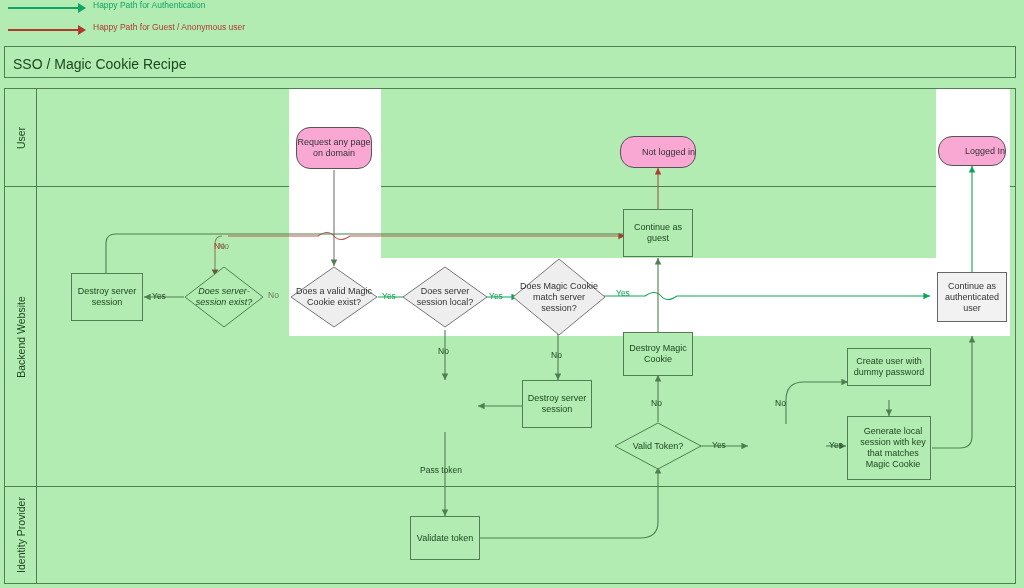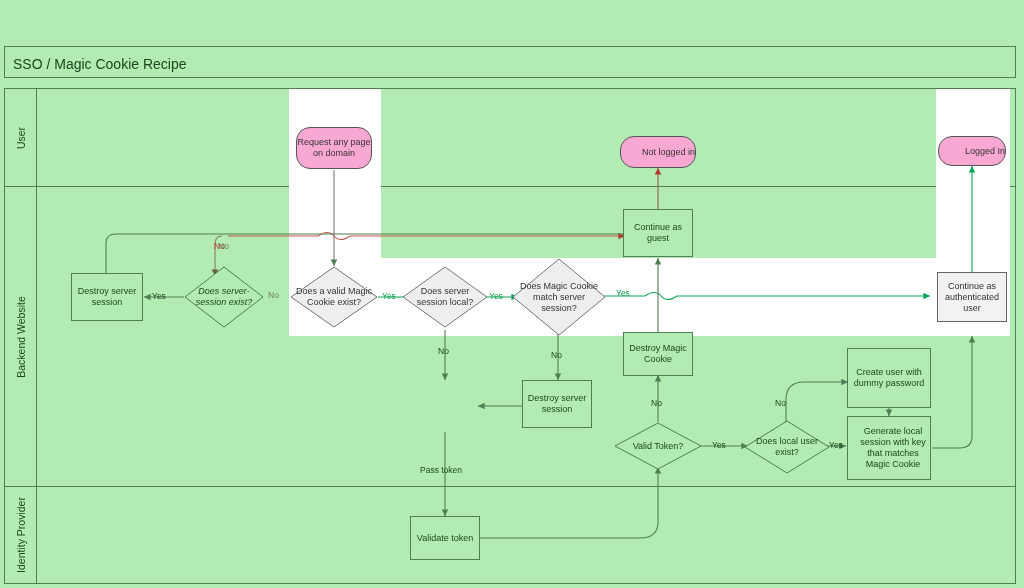--- a/index.html
+++ b/index.html
@@ -62,20 +62,32 @@
   .elabel{position:absolute;font-size:8.5px;color:#1e4620;white-space:nowrap;}
   .elabel.green{color:#0aa04b;}
   .elabel.red{color:#c0392b;}
   .elabel.gray{color:#6b7a5e;}
 </style>
 </head>
 <body>
 
 <div id="canvas">
 
+  <div class="legend">
+    <div class="legend-row" style="top:1px">
+      <div class="legend-line" style="background:#13a463"></div>
+      <div class="legend-arrow" style="border-left:8px solid #13a463"></div>
+      <div class="legend-label" style="color:#13a463">Happy Path for Authentication</div>
+    </div>
+    <div class="legend-row" style="top:23px">
+      <div class="legend-line" style="background:#b03a2e"></div>
+      <div class="legend-arrow" style="border-left:8px solid #b03a2e"></div>
+      <div class="legend-label" style="color:#b03a2e">Happy Path for Guest / Anonymous user</div>
+    </div>
+  </div>
 
   <div class="titlebar">
     <span>SSO / Magic Cookie Recipe</span>
   </div>
 
   <div class="pool">
     <div class="lane" style="top:0;height:98px">
       <div class="lane-head">
         <span>User</span>
       </div>
@@ -224,28 +236,22 @@
     <span>Destroy server session</span>
   </div>
 
   <div class="node diamond" style="left:614px;top:422px;width:88px;height:48px;">
     <svg class="diamond-shape" viewBox="0 0 88 48" preserveAspectRatio="none">
       <polygon points="44,1 87,24 44,47 1,24" fill="#b2ecb2" stroke="#4f7f52" stroke-width="1"></polygon>
     </svg>
     <span class="diamond-txt">Valid Token?</span>
   </div>
 
-  <div class="node diamond" style="left:744px;top:420px;width:86px;height:54px;">
-    <svg class="diamond-shape" viewBox="0 0 86 54" preserveAspectRatio="none">
-      <polygon points="43,1 85,27 43,53 1,27" fill="#b2ecb2" stroke="#4f7f52" stroke-width="1"></polygon>
-    </svg>
-    <span class="diamond-txt">Does local user exist?</span>
-  </div>
-
-  <div class="node proc" style="left:847px;top:348px;width:84px;height:60px;">
+
+  <div class="node proc" style="left:847px;top:348px;width:84px;height:38px;">
     <span>Create user with dummy password</span>
   </div>
 
   <div class="node proc" style="left:847px;top:416px;width:84px;height:64px;padding-left:8px;">
     <span>Generate local session with key that matches Magic Cookie</span>
   </div>
 
   <div class="node proc" style="left:410px;top:516px;width:70px;height:44px;">
     <span>Validate token</span>
   </div>

